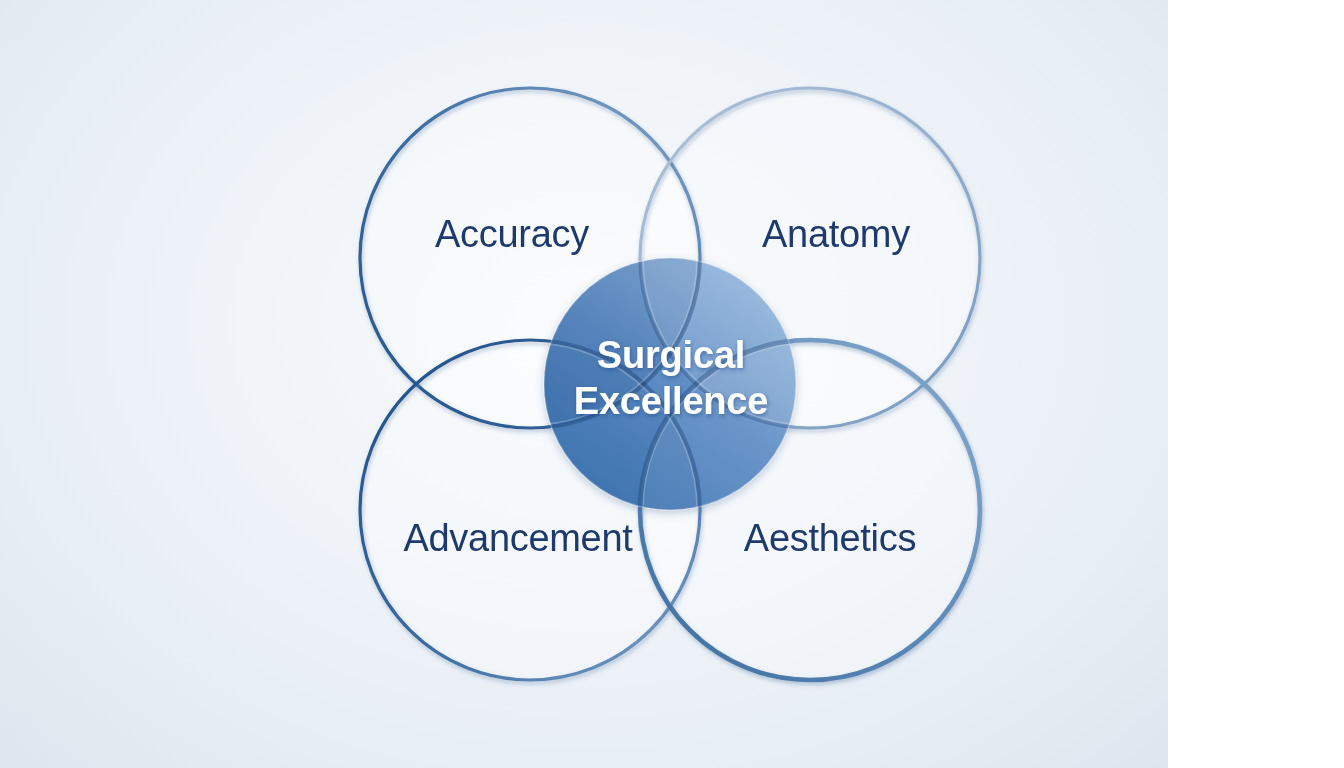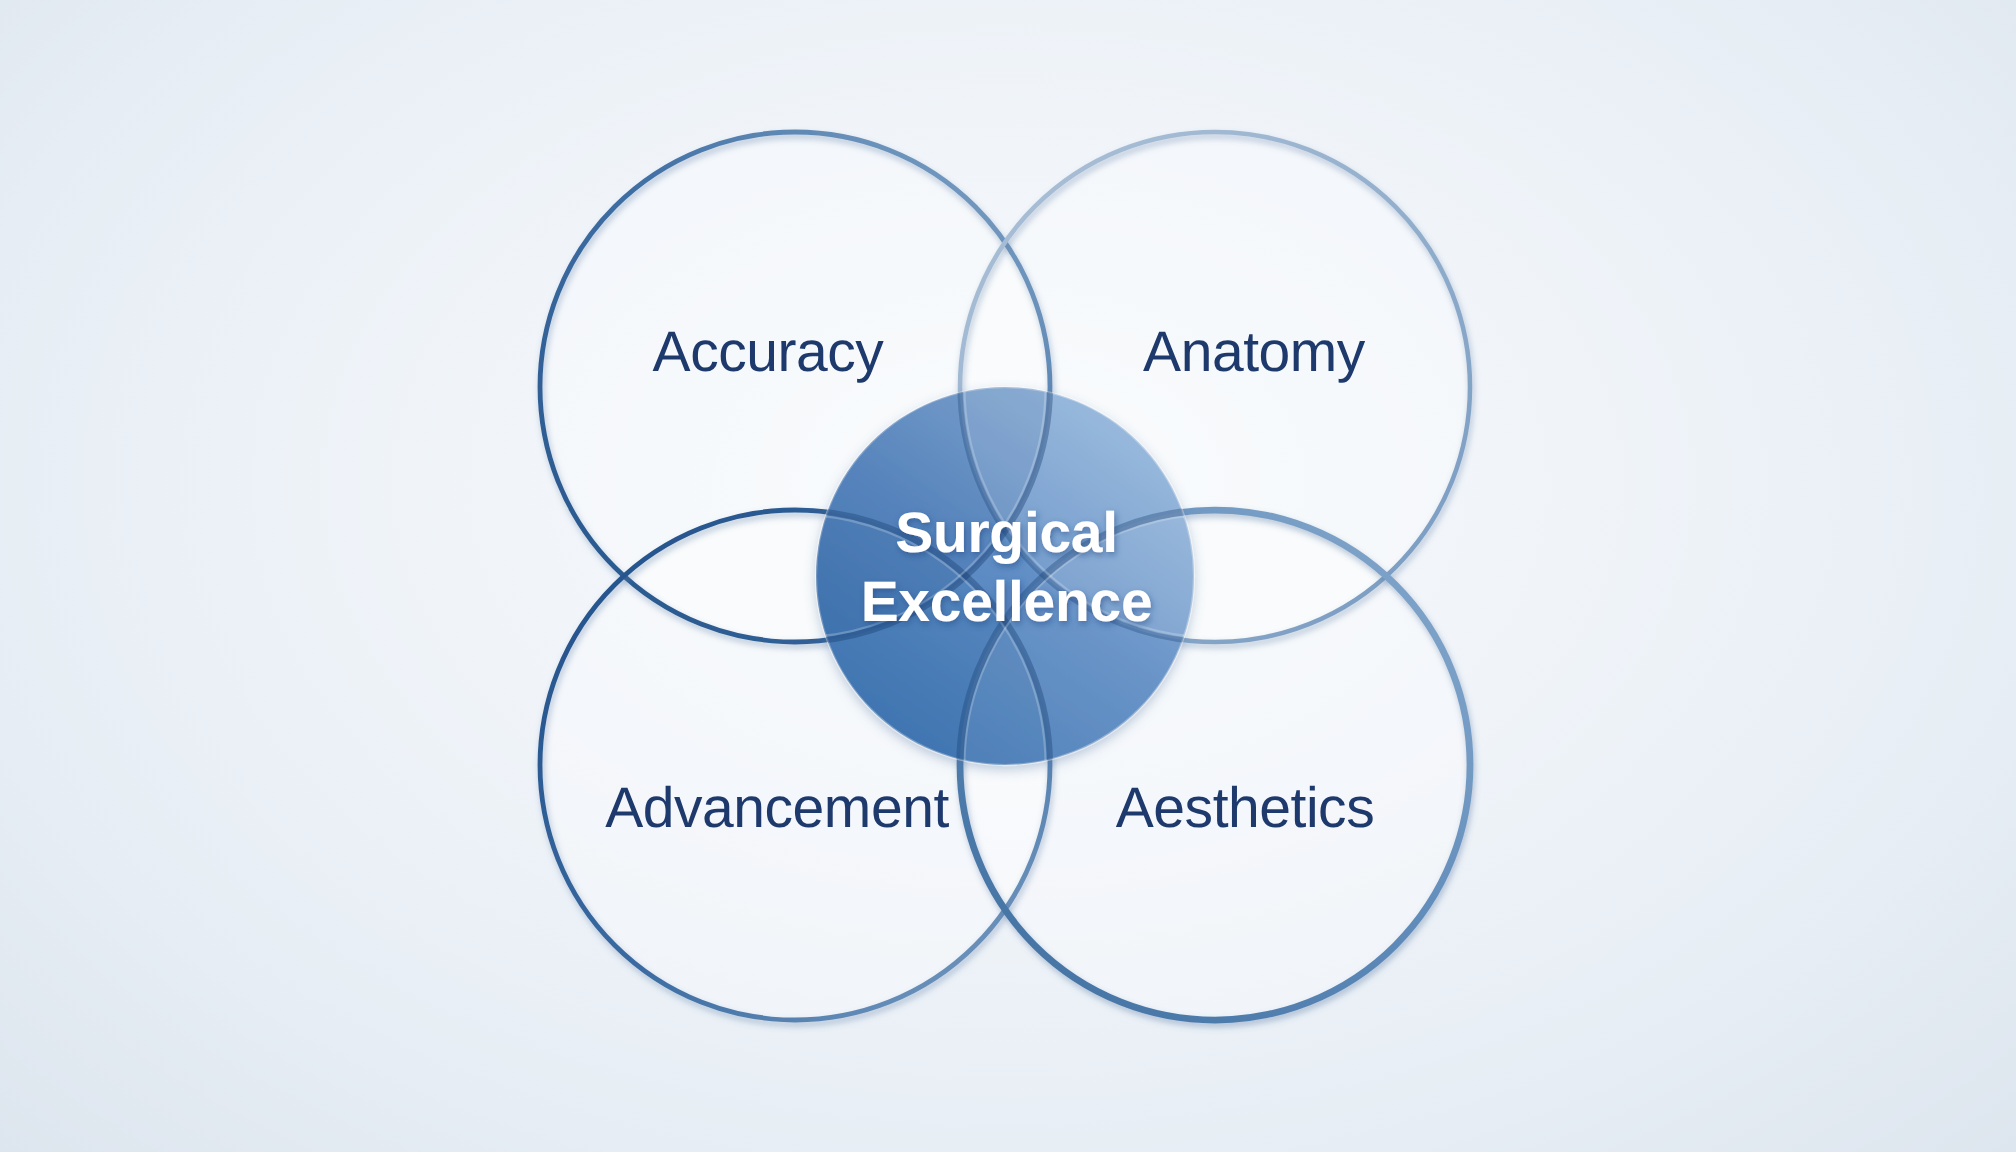--- a/index.html
+++ b/index.html
@@ -5,21 +5,21 @@
   html, body {
     margin: 0;
     padding: 0;
     width: 1344px;
     height: 768px;
     overflow: hidden;
     font-family: "Liberation Sans", sans-serif;
   }
   .stage {
     position: relative;
-    width: 1344px;
+    width: 1168px;
     height: 768px;
     background: radial-gradient(ellipse at 50% 42%,
       #f7fafc 0%, #f0f4f9 40%, #e6edf4 75%, #dde5ee 100%);
     text-align: center;
   }
   svg { display: block; }
   .ring-label {
     font-size: 38px;
     font-weight: 400;
     letter-spacing: -0.3px;

